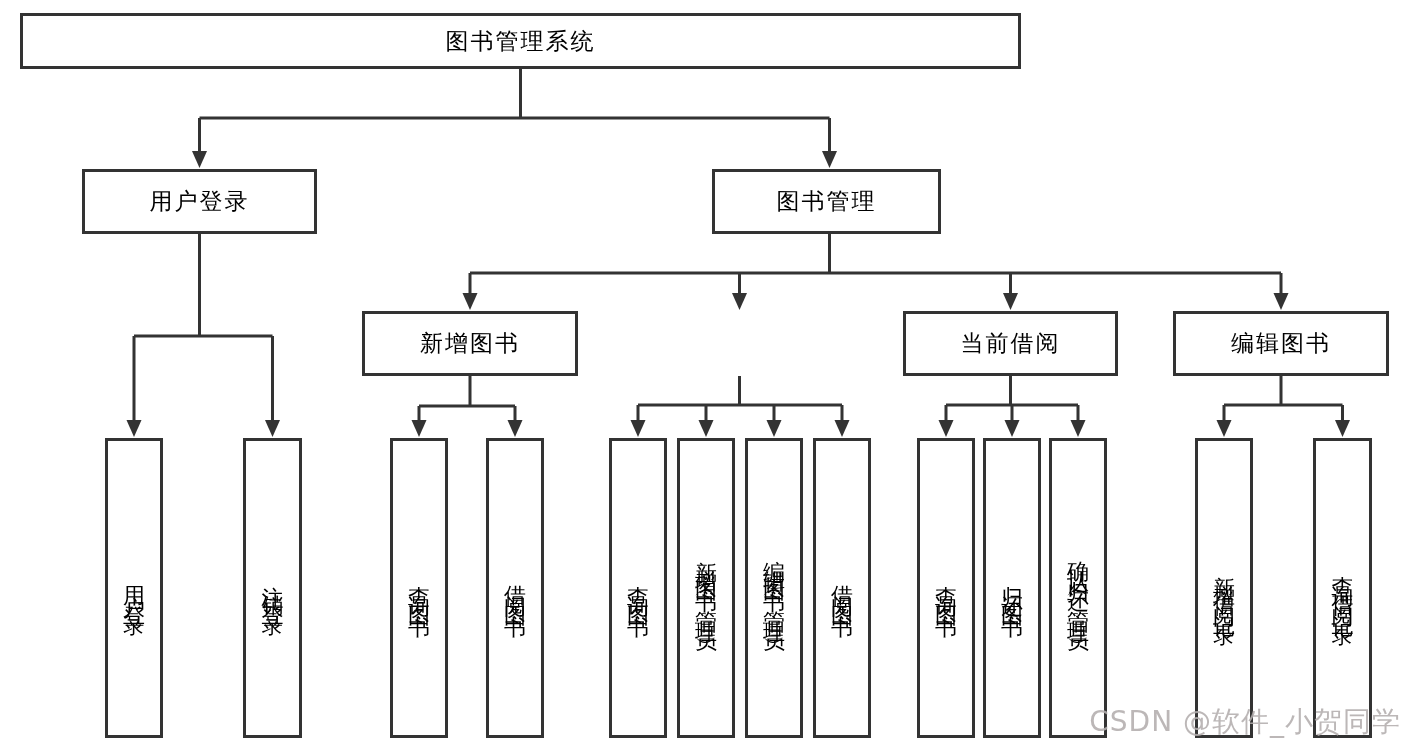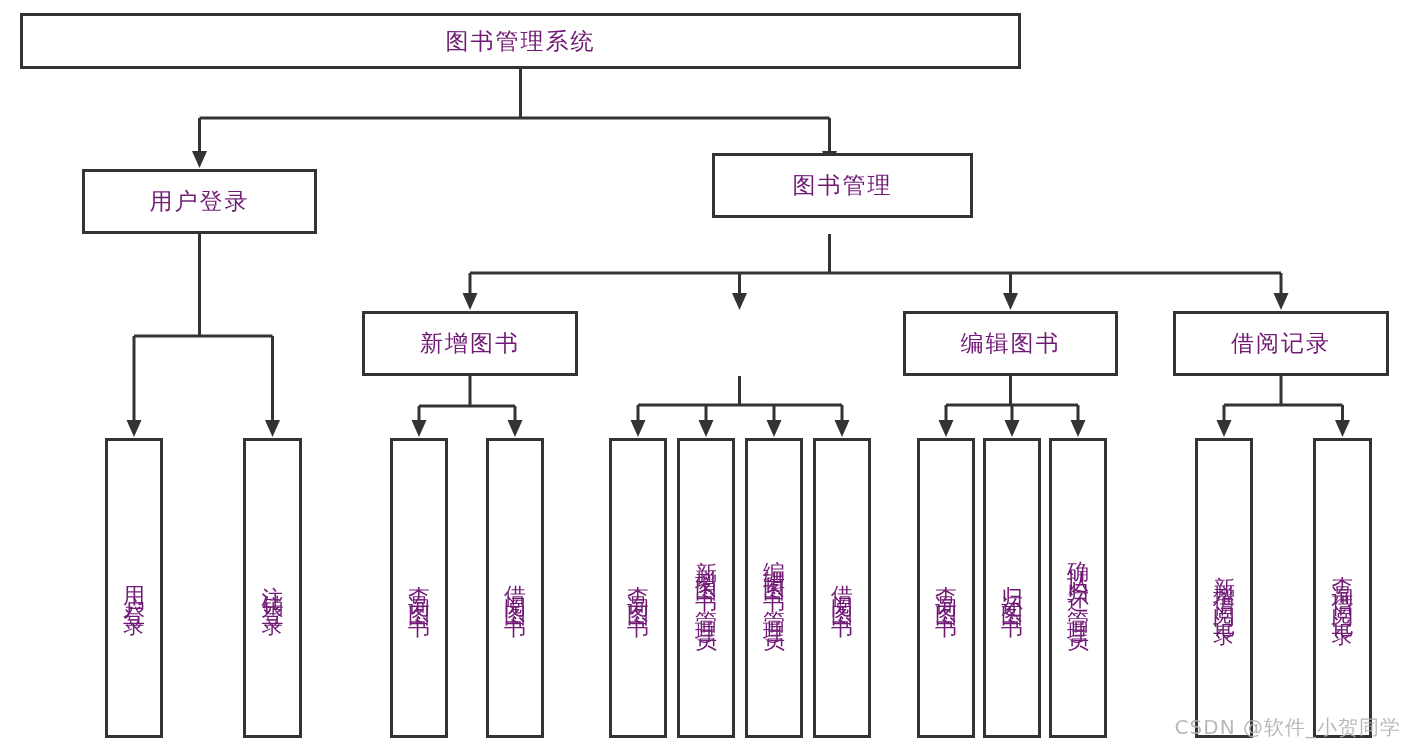--- a/index.html
+++ b/index.html
@@ -11,37 +11,37 @@
     overflow:hidden;
   }
   .connectors { position:absolute; left:0; top:0; width:1405px; height:747px; }
   .connectors path { stroke:#333333; stroke-width:3; fill:none; }
   .connectors polygon { fill:#333333; stroke:none; }
   .node {
     position:absolute;
     box-sizing:border-box;
     border:3px solid #333333;
     background:#ffffff;
-    color:#701a75;
+    color:#000000;
     display:flex; align-items:center; justify-content:center;
     z-index:2;
     font-family:Liberation Serif, serif;
   }
   .h { font-size:23px; letter-spacing:2px; white-space:nowrap; }
   .leaf {
     writing-mode:vertical-rl;
     text-orientation:mixed;
     font-size:22px;
     letter-spacing:10px;
     line-height:1.1;
   }
   .watermark {
     position:absolute;
     right:4px; bottom:6px;
-    font-size:20px;
+    font-size:28px;
     color:#b3aeae;
     opacity:0.88;
     letter-spacing:1px;
     z-index:3;
     white-space:nowrap;
   }
 </style>
 </head>
 <body>
 
@@ -80,25 +80,25 @@
     <polygon points="946,437 938.5,420 953.5,420"></polygon>
     <polygon points="1012,437 1004.5,420 1019.5,420"></polygon>
     <polygon points="1078,437 1070.5,420 1085.5,420"></polygon>
     <polygon points="1224,437 1216.5,420 1231.5,420"></polygon>
     <polygon points="1342.5,437 1335,420 1350,420"></polygon>
   </svg>
 
   <div class="node h" style="left:20px;top:13px;width:1001px;height:56px">图书管理系统</div>
 
   <div class="node h" style="left:82px;top:169px;width:235px;height:65px">用户登录</div>
-  <div class="node h" style="left:712px;top:153px;width:261px;height:65px">图书管理</div>
+  <div class="node h" style="left:712px;top:169px;width:229px;height:65px">图书管理</div>
 
   <div class="node h" style="left:362px;top:311px;width:216px;height:65px">新增图书</div>
-  <div class="node h" style="left:903px;top:311px;width:215px;height:65px">编辑图书</div>
-  <div class="node h" style="left:1173px;top:311px;width:216px;height:65px">借阅记录</div>
+  <div class="node h" style="left:903px;top:311px;width:215px;height:65px">当前借阅</div>
+  <div class="node h" style="left:1173px;top:311px;width:216px;height:65px">编辑图书</div>
 
   <div class="node leaf" style="left:105px;top:438px;width:58px;height:300px">用户登录</div>
   <div class="node leaf" style="left:243px;top:438px;width:59px;height:300px">注销登录</div>
 
   <div class="node leaf" style="left:390px;top:438px;width:58px;height:300px">查询图书</div>
   <div class="node leaf" style="left:486px;top:438px;width:58px;height:300px">借阅图书</div>
 
   <div class="node leaf" style="left:609px;top:438px;width:58px;height:300px">查询图书</div>
   <div class="node leaf" style="left:677px;top:438px;width:58px;height:300px">新增图书（管理员）</div>
   <div class="node leaf" style="left:745px;top:438px;width:58px;height:300px">编辑图书（管理员）</div>

